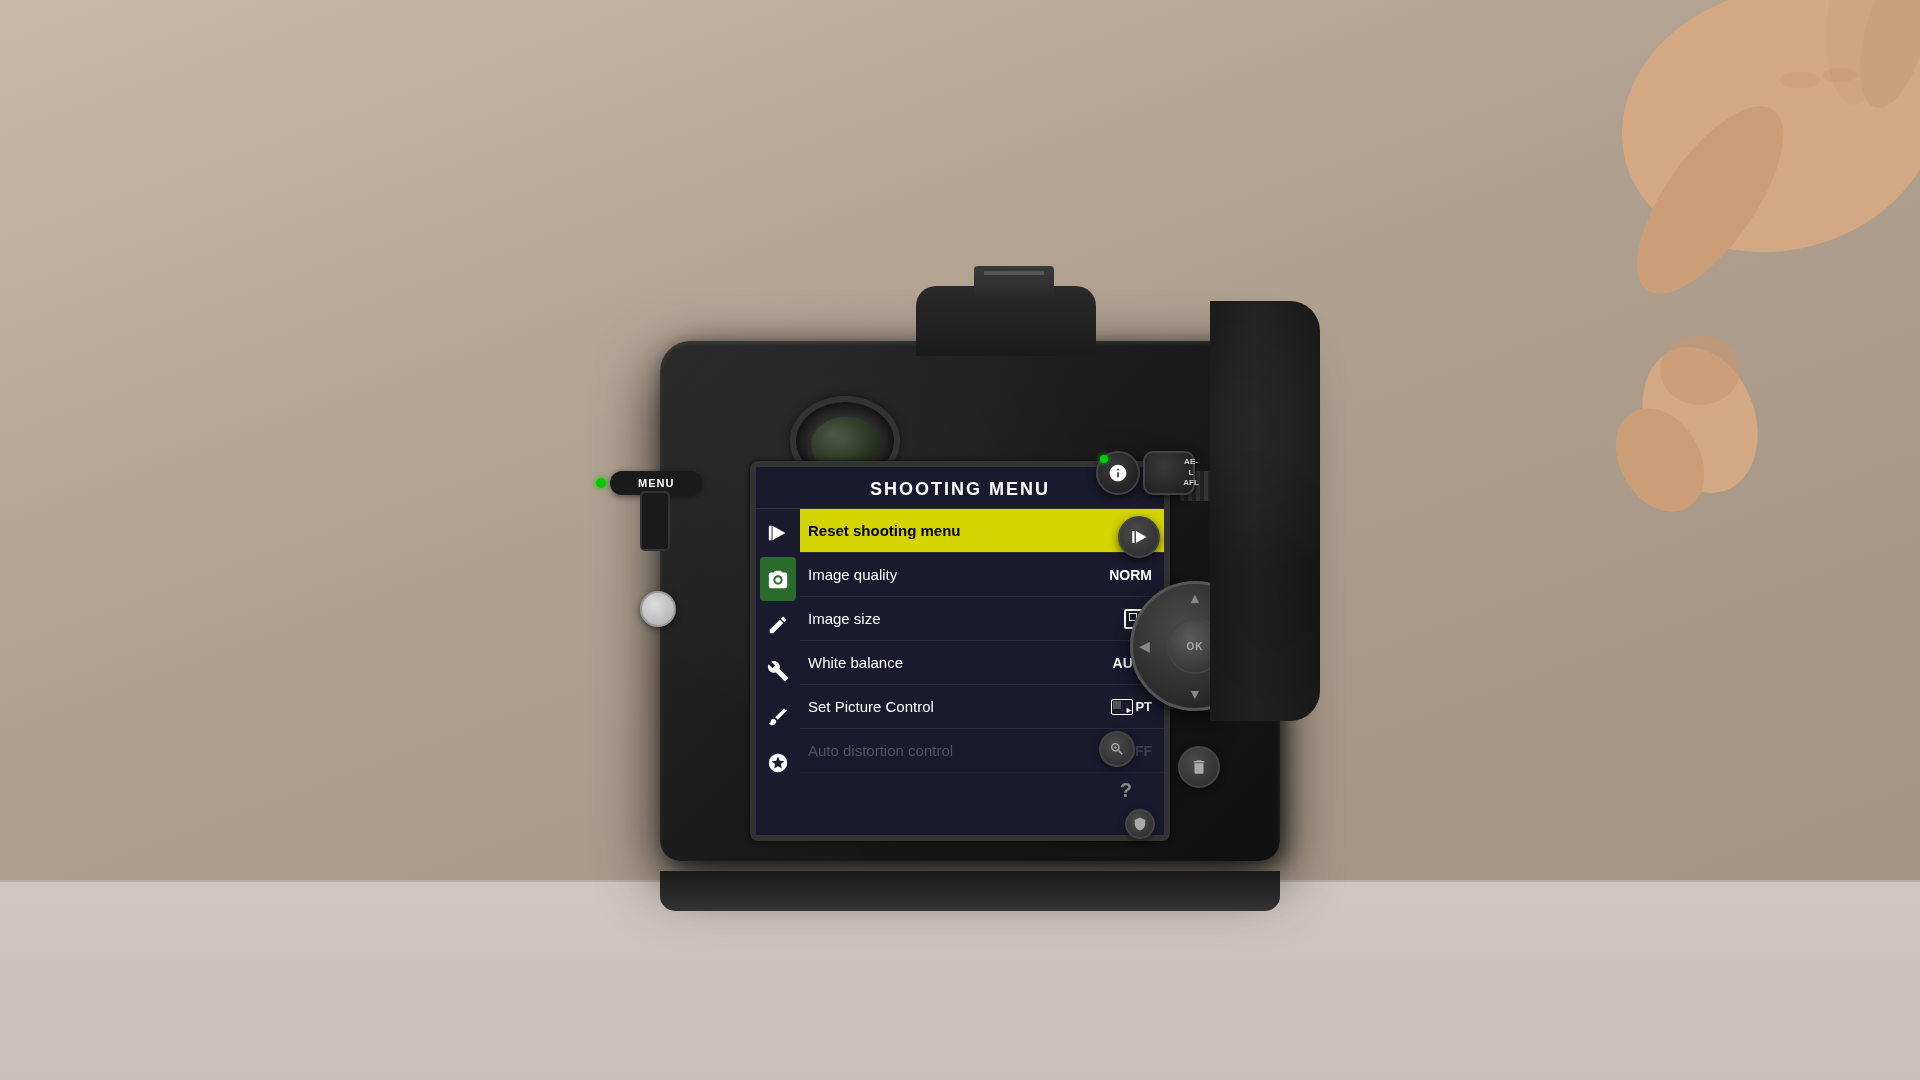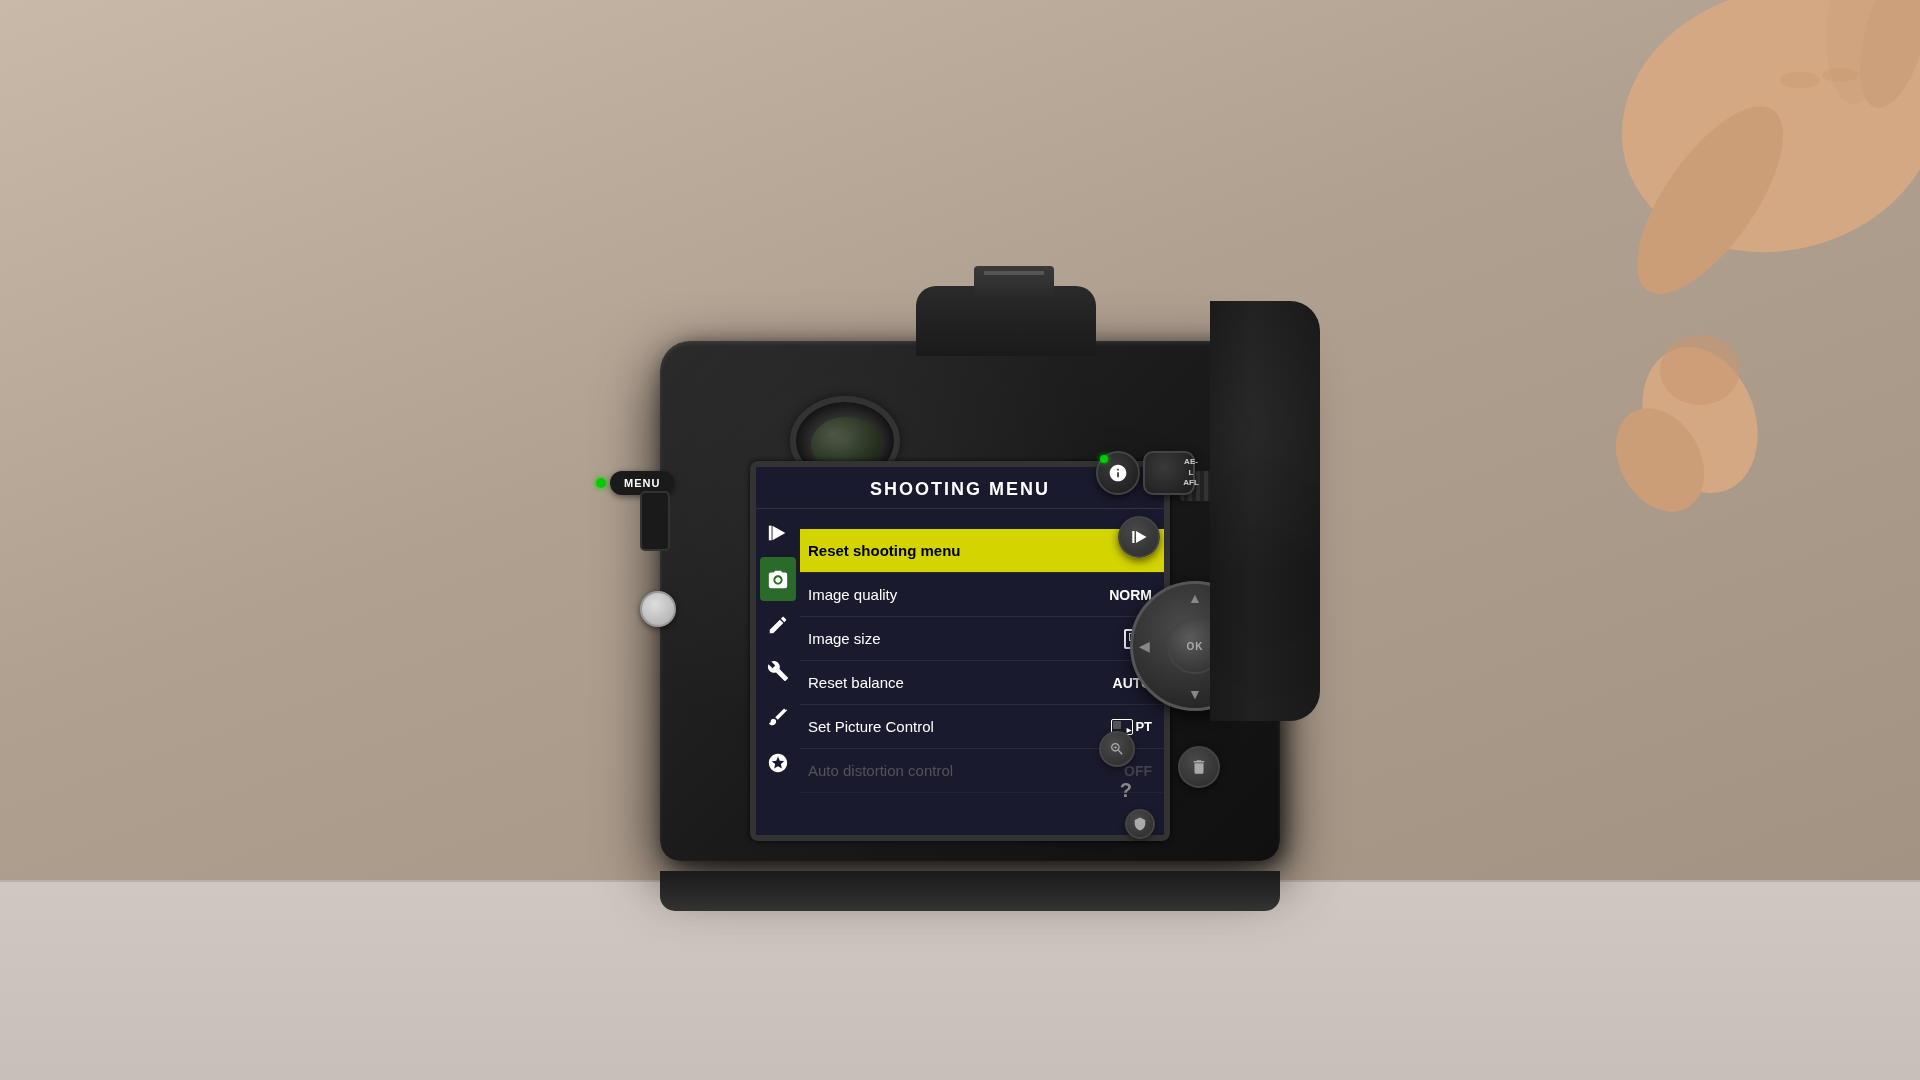--- a/index.html
+++ b/index.html
@@ -211,21 +211,20 @@
       display: flex;
       align-items: center;
       justify-content: space-between;
       padding: 7px 12px 7px 8px;
       border-bottom: 1px solid #2a2a3a;
       min-height: 44px;
     }
 
     .menu-item.highlighted {
       background: #d4d400;
-      margin-top: 20px;
     }
 
     .menu-item.dimmed {
       opacity: 0.5;
     }
 
     .menu-item-label {
       font-size: 15px;
       font-family: Arial, sans-serif;
       font-weight: normal;
@@ -263,21 +262,21 @@
     }
 
     
     .btn-menu {
       position: absolute;
       left: -50px;
       top: 130px;
       background: #1a1a1a;
       border: none;
       border-radius: 20px;
-      padding: 6px 14px;
+      padding: 6px 28px;
       color: #fff;
       font-size: 11px;
       font-weight: bold;
       letter-spacing: 1px;
       cursor: pointer;
       box-shadow: 0 2px 6px rgba(0,0,0,0.5);
     }
 
     .btn-menu::before {
       content: '';
@@ -580,21 +579,21 @@
               <div class="menu-item">
                 <span class="menu-item-label">Image size</span>
                 <span class="menu-item-value" style="display:inline-flex;">
                   <span style="display:inline-block; width:28px; height:20px; border:2px solid #fff; border-radius:2px; position:relative;">
                     <span style="position:absolute; left:3px; top:2px; width:8px; height:8px; border:1.5px solid #fff; display:block;"></span>
                   </span>
                 </span>
               </div>
 
               <div class="menu-item">
-                <span class="menu-item-label">Reset balance</span>
+                <span class="menu-item-label">White balance</span>
                 <span class="menu-item-value">AUTO</span>
               </div>
 
               <div class="menu-item">
                 <span class="menu-item-label">Set Picture Control</span>
                 <span class="menu-item-value" style="display:inline-flex; align-items:center; gap:2px; color:#fff; font-size:13px; font-weight:bold;">
                   <span style="display:inline-block; width:22px; height:16px; border:1.5px solid #fff; border-radius:2px; position:relative; overflow:hidden;">
                     <span style="position:absolute; left:1px; top:1px; width:8px; height:8px; background:#555;"></span>
                     <span style="position:absolute; right:1px; bottom:1px; font-size:6px; color:#fff; line-height:1;">▶</span>
                   </span>

